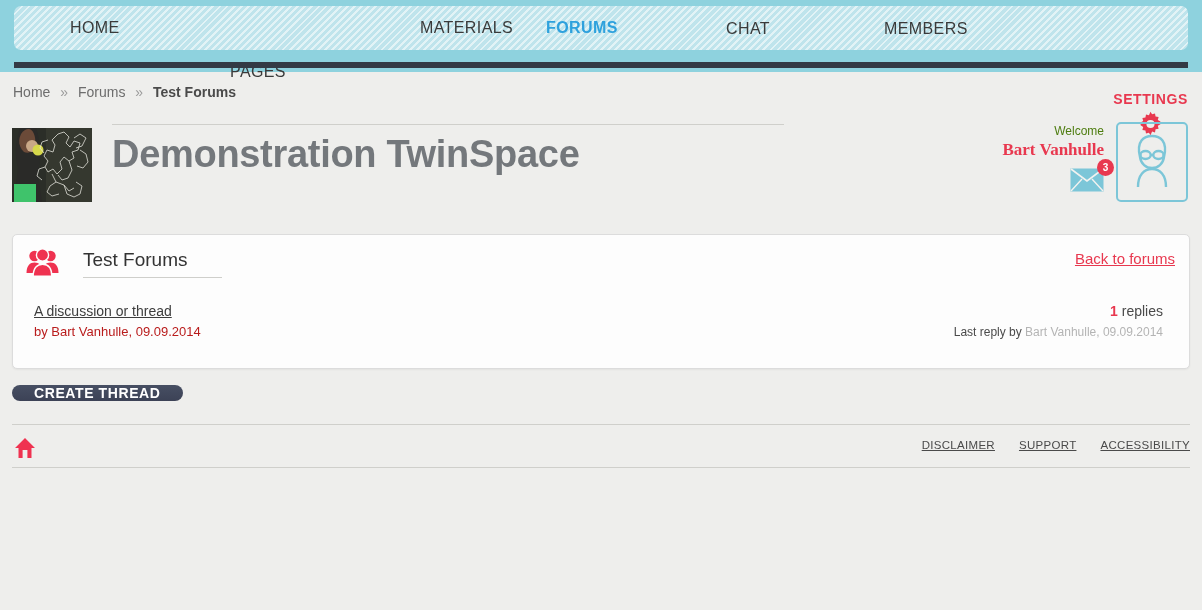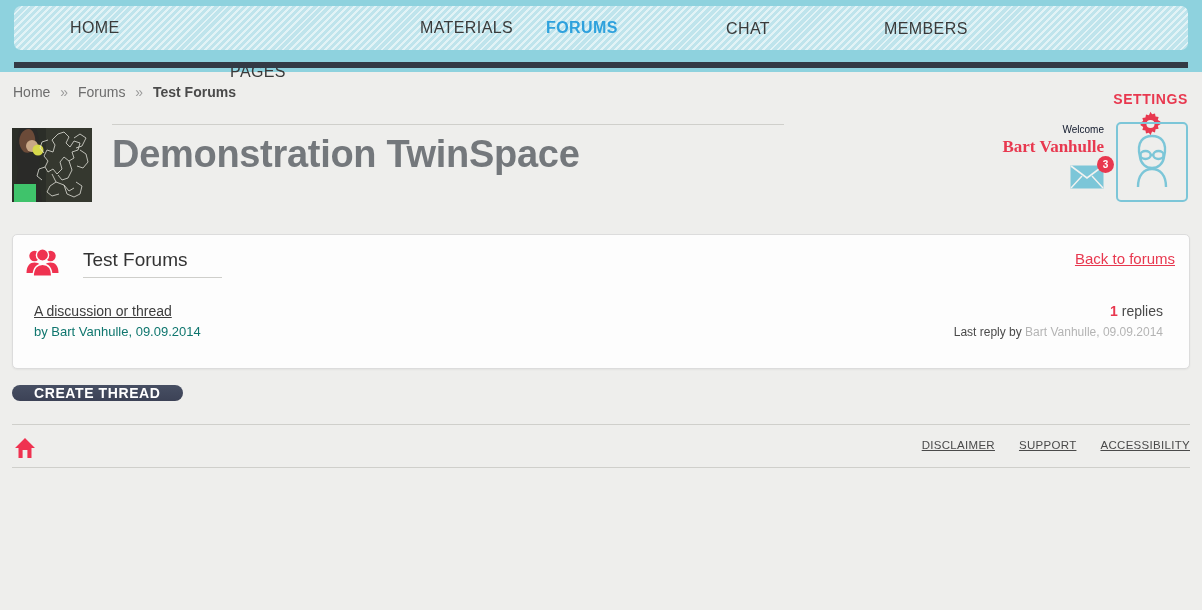--- a/index.html
+++ b/index.html
@@ -139,21 +139,21 @@
 
   .user-area {
     position: absolute;
     right: 14px;
     top: 6px;
     display: flex;
     align-items: flex-start;
     gap: 12px;
   }
   .user-text { text-align: right; padding-top: 2px; }
-  .welcome-line { font-size: 10px; color: #0f172a; }
+  .welcome-line { font-size: 12px; color: #4d7c0f; }
   .user-name {
     font-size: 17px;
     font-weight: bold;
     color: #e8384f;
     font-family: "Liberation Serif", serif;
     margin-top: 2px;
     white-space: nowrap;
   }
   .mail-wrap {
     position: relative;
@@ -223,21 +223,21 @@
     top: 68px;
     font-size: 14px;
     color: #3d3d3d;
     text-decoration: underline;
   }
   .thread-meta {
     position: absolute;
     left: 21px;
     top: 89px;
     font-size: 13px;
-    color: #0f766e;
+    color: #b91c1c;
   }
   .replies {
     position: absolute;
     right: 26px;
     top: 68px;
     font-size: 14px;
     color: #4a4a4a;
   }
   .replies b { color: #e8384f; }
   .last-reply {

